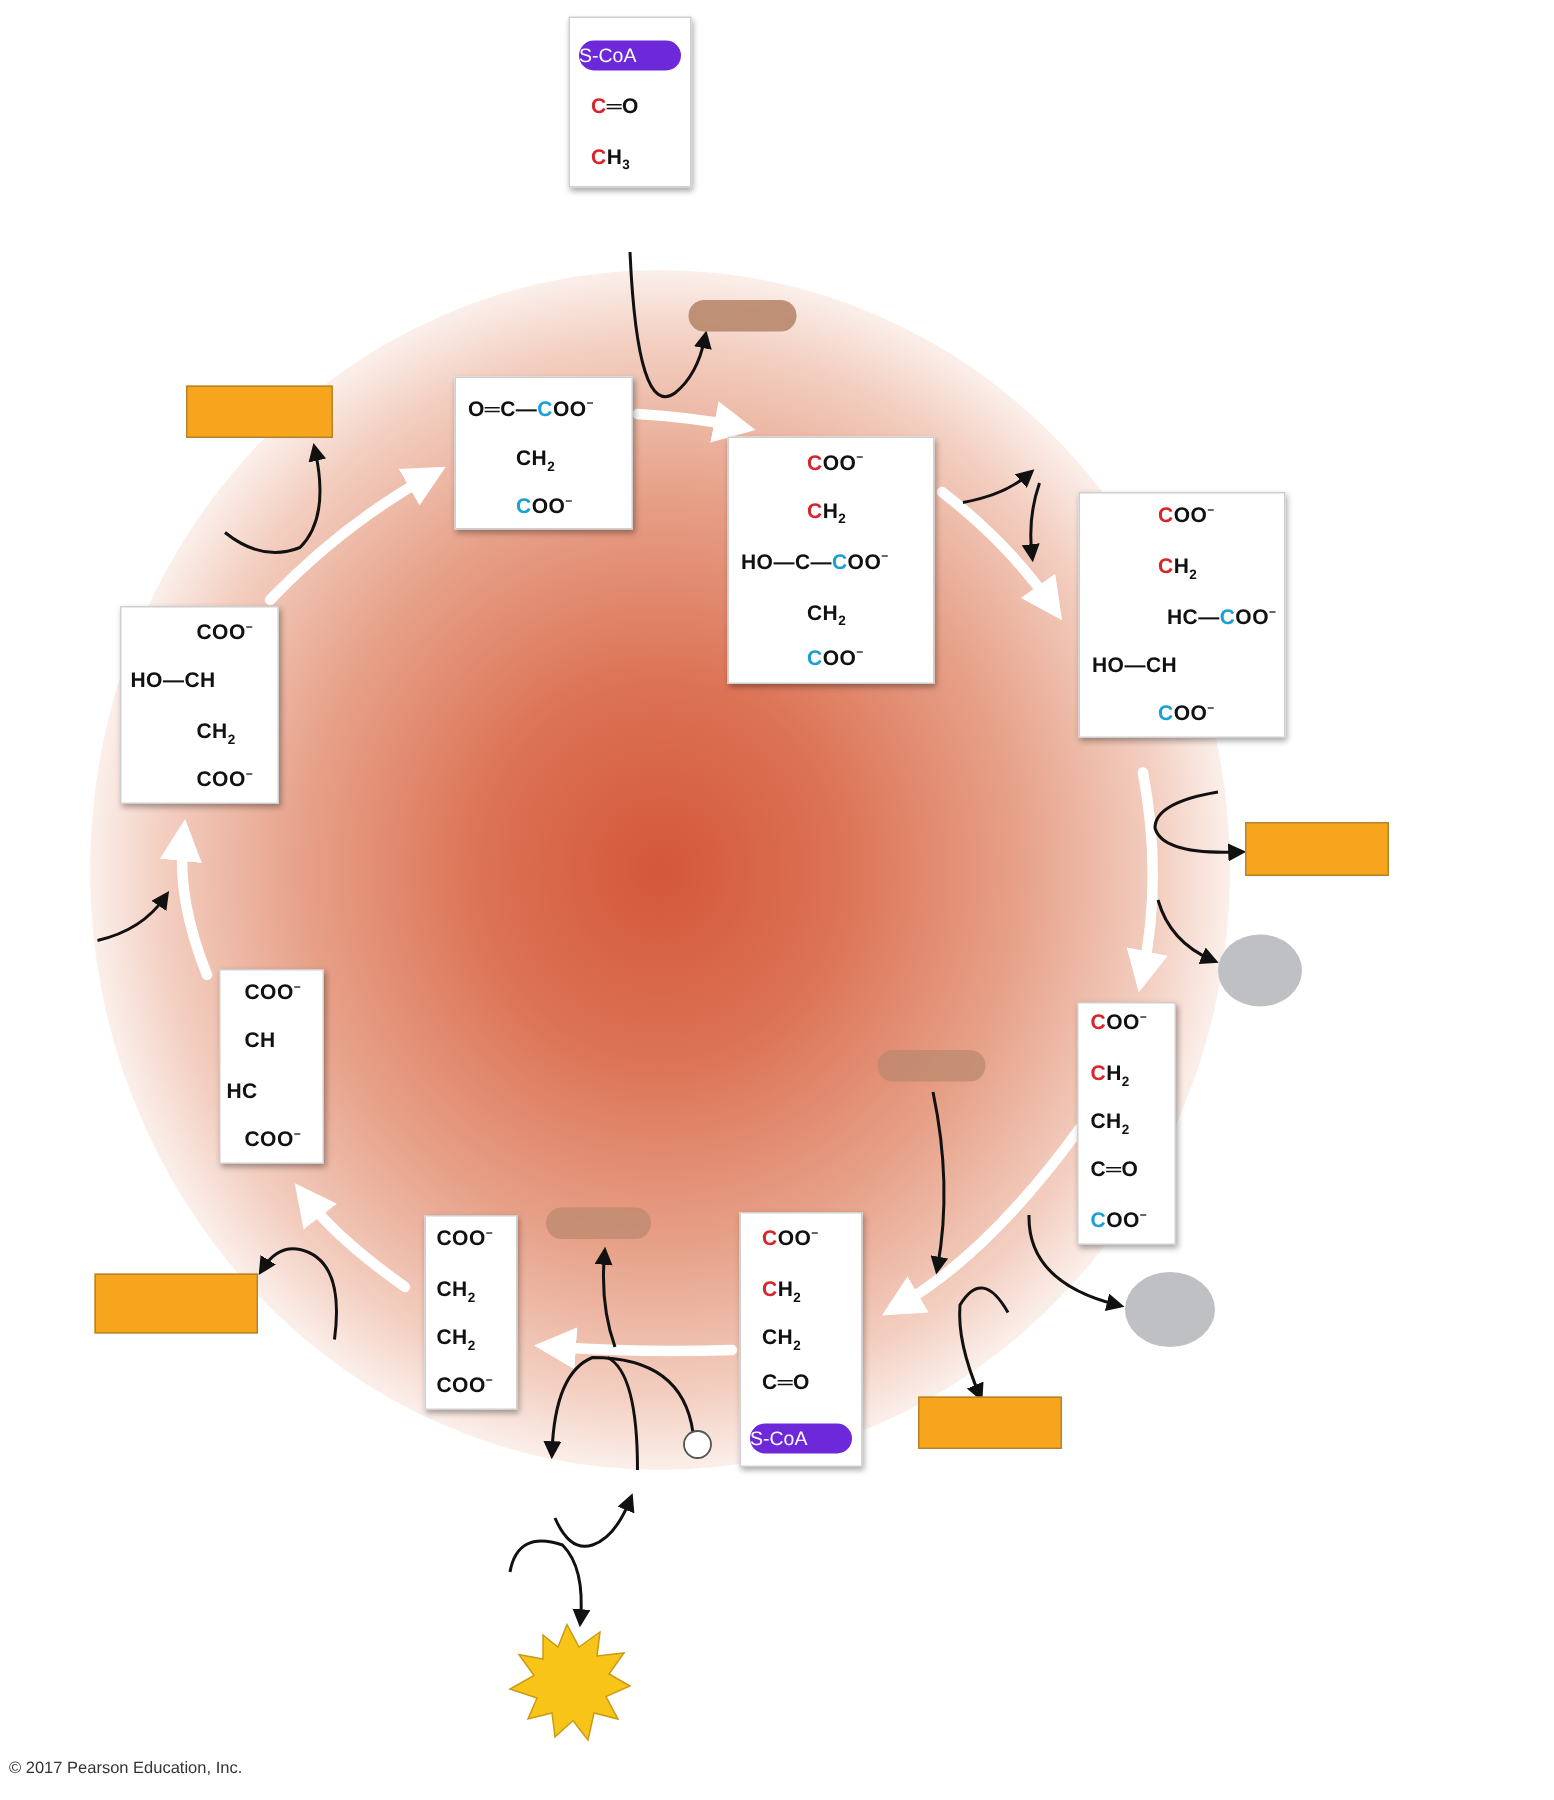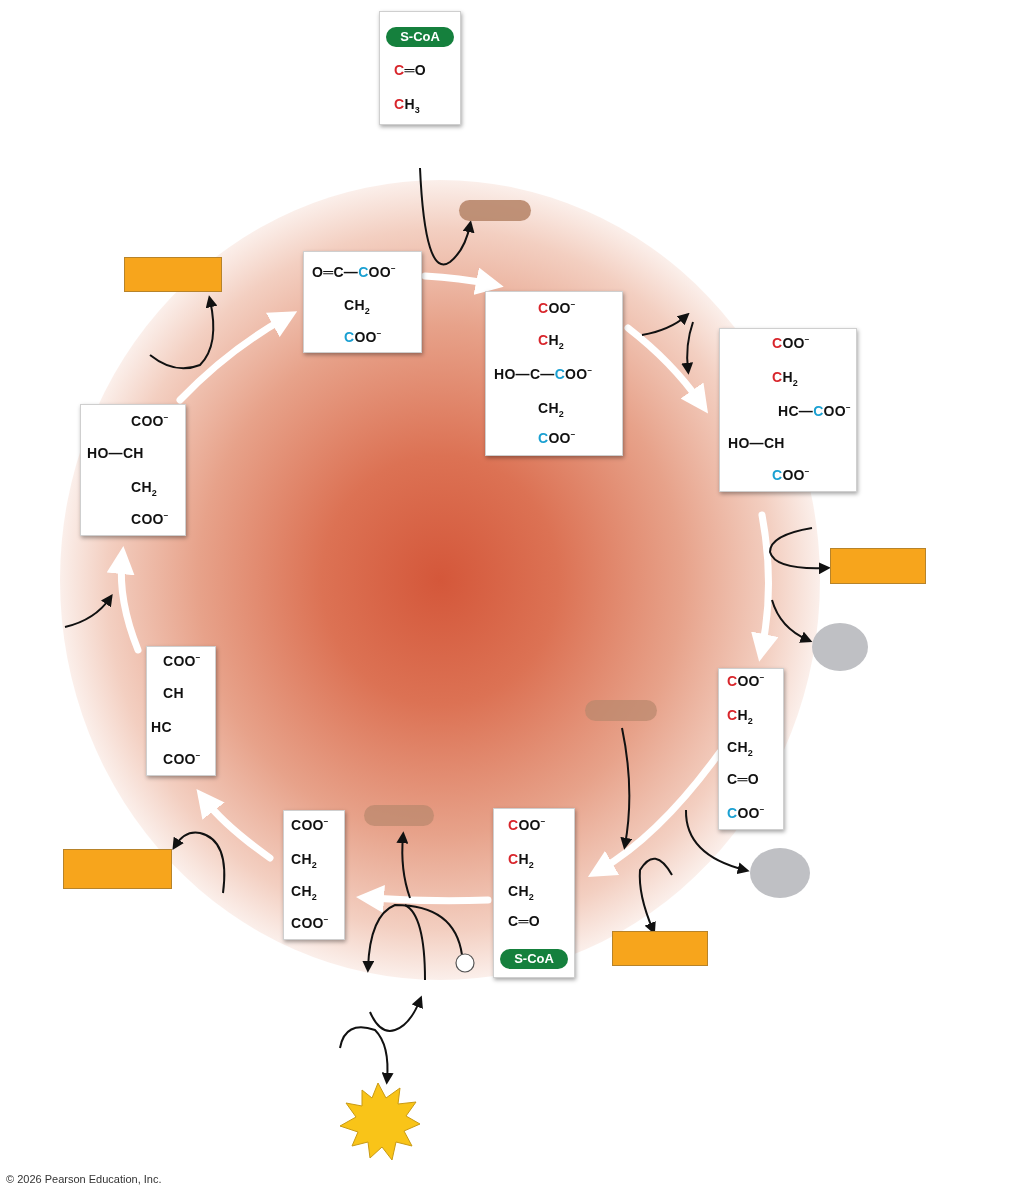--- a/index.html
+++ b/index.html
@@ -7,21 +7,21 @@
   #stage { position: absolute; left: 0; top: 0; width: 1036px; height: 1200px; }
   .glow { position: absolute; left: 60px; top: 180px; width: 760px; height: 800px; border-radius: 50%;
     background: radial-gradient(ellipse at 50% 50%, #d4573a 0%, #dc7254 22%, #e7a28a 45%, #f3cfc1 62%, rgba(255,255,255,0) 75%); }
   svg.layer { position: absolute; left: 0; top: 0; }
   .box { position: absolute; background: #fff; box-shadow: 1px 2px 4px rgba(0,0,0,0.35); border: 1px solid #cfcfcf; }
   .mol { position: absolute; font-weight: bold; font-size: 14px; color: #111; white-space: nowrap; letter-spacing: 0.3px; }
   .red { color: #d8252b; }
   .blue { color: #1aa0d2; }
   sup { font-size: 8px; }
   sub { font-size: 9px; }
-  .coa { position: absolute; background: #15803d; color: #fff; font-weight: bold; font-size: 13px; border-radius: 10px; text-align: center; line-height: 20px; }
+  .coa { position: absolute; background: #6d28d9; color: #fff; font-weight: normal; font-size: 13px; border-radius: 10px; text-align: left; line-height: 20px; }
   .orange { position: absolute; background: #f7a51c; border: 1px solid #b7832a; }
   .tan { position: absolute; background: #b8876c; border-radius: 12px; opacity: 0.9; }
   .gray { position: absolute; background: #bfc0c4; border-radius: 50%; }
   .copyright { position: absolute; left: 6px; top: 1173px; font-size: 11px; color: #333; }
 </style>
 </head>
 <body>
 
 <div id="stage">
 
@@ -152,14 +152,14 @@
   <div class="orange" style="left:612px;top:931px;width:94px;height:33px;"></div>
   <div class="orange" style="left:63px;top:849px;width:107px;height:38px;"></div>
 
   <div class="tan" style="left:459px;top:200px;width:72px;height:21px;"></div>
   <div class="tan" style="left:585px;top:700px;width:72px;height:21px;opacity:0.7;"></div>
   <div class="tan" style="left:364px;top:805px;width:70px;height:21px;opacity:0.7;"></div>
 
   <div class="gray" style="left:812px;top:623px;width:56px;height:48px;"></div>
   <div class="gray" style="left:750px;top:848px;width:60px;height:50px;"></div>
 
-  <div class="copyright">© 2026 Pearson Education, Inc.</div>
+  <div class="copyright">© 2017 Pearson Education, Inc.</div>
 </div>
 
 </body></html>

